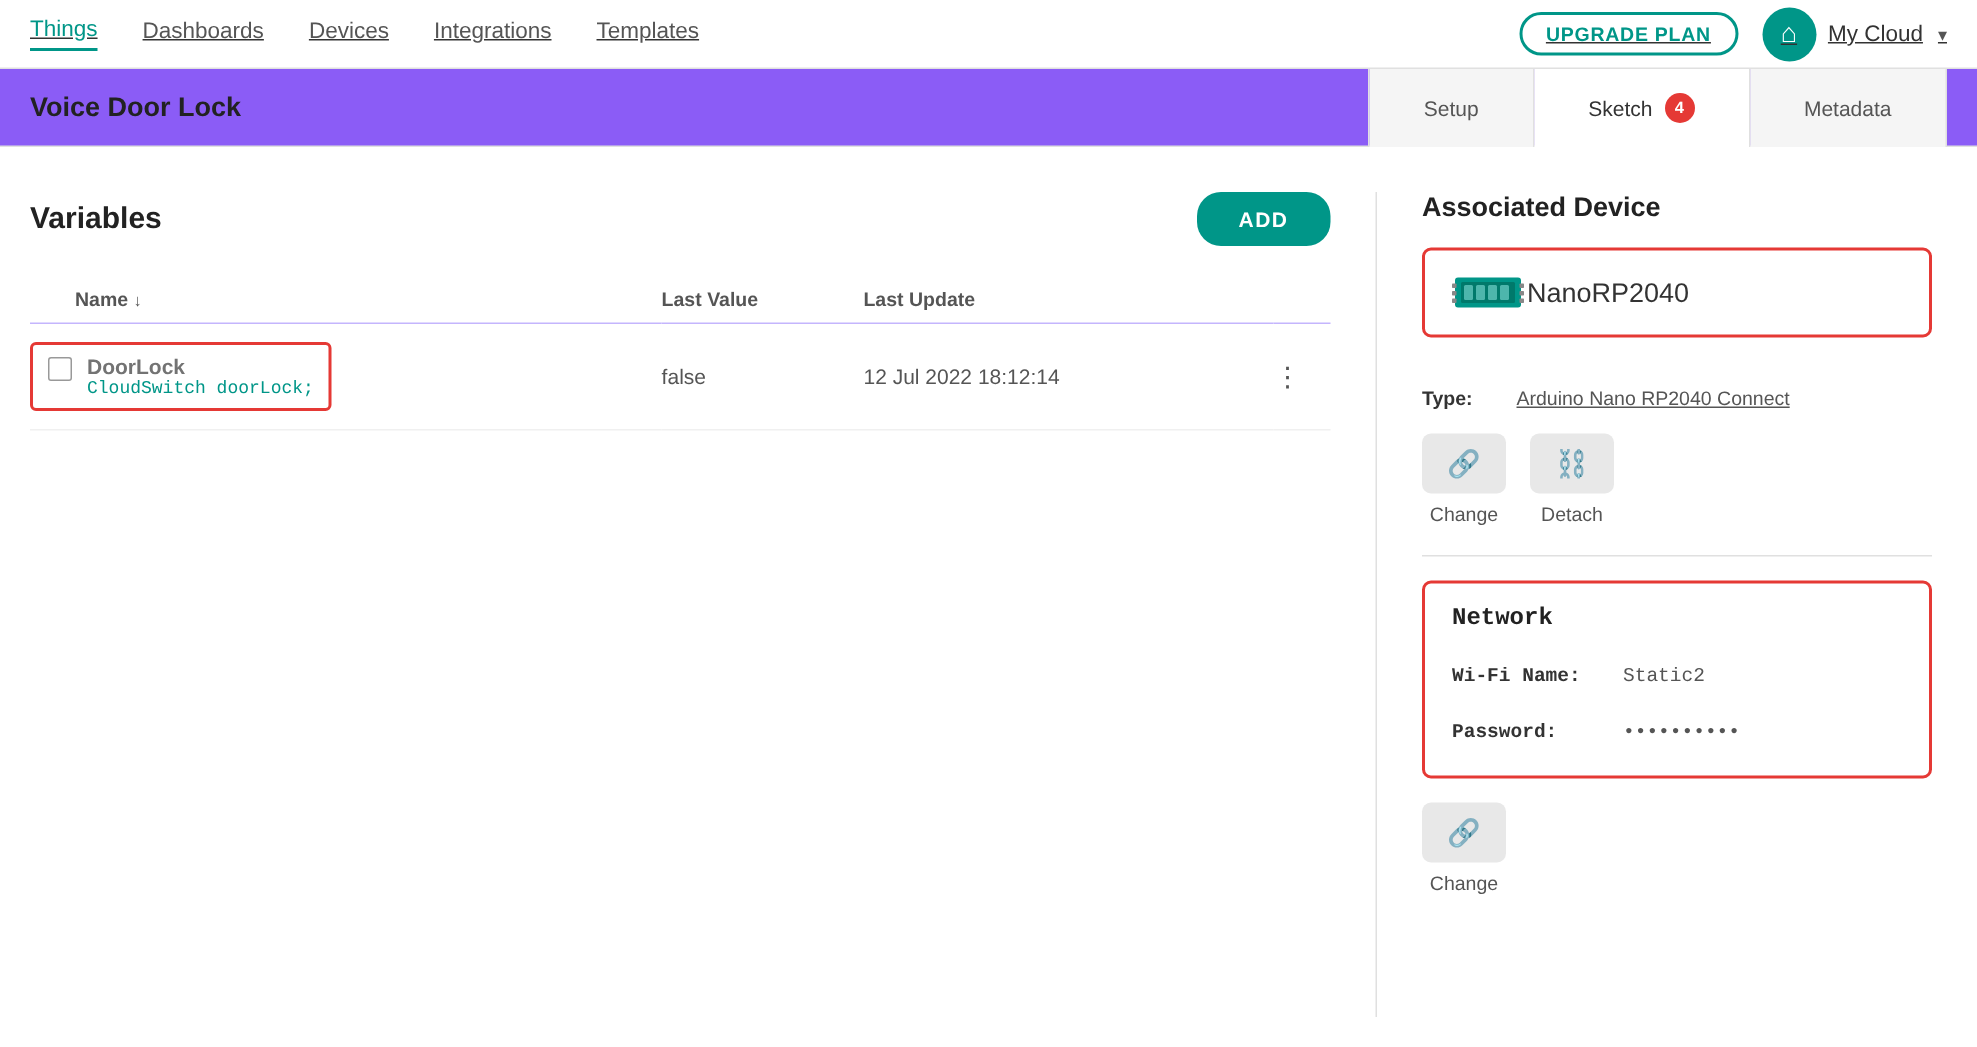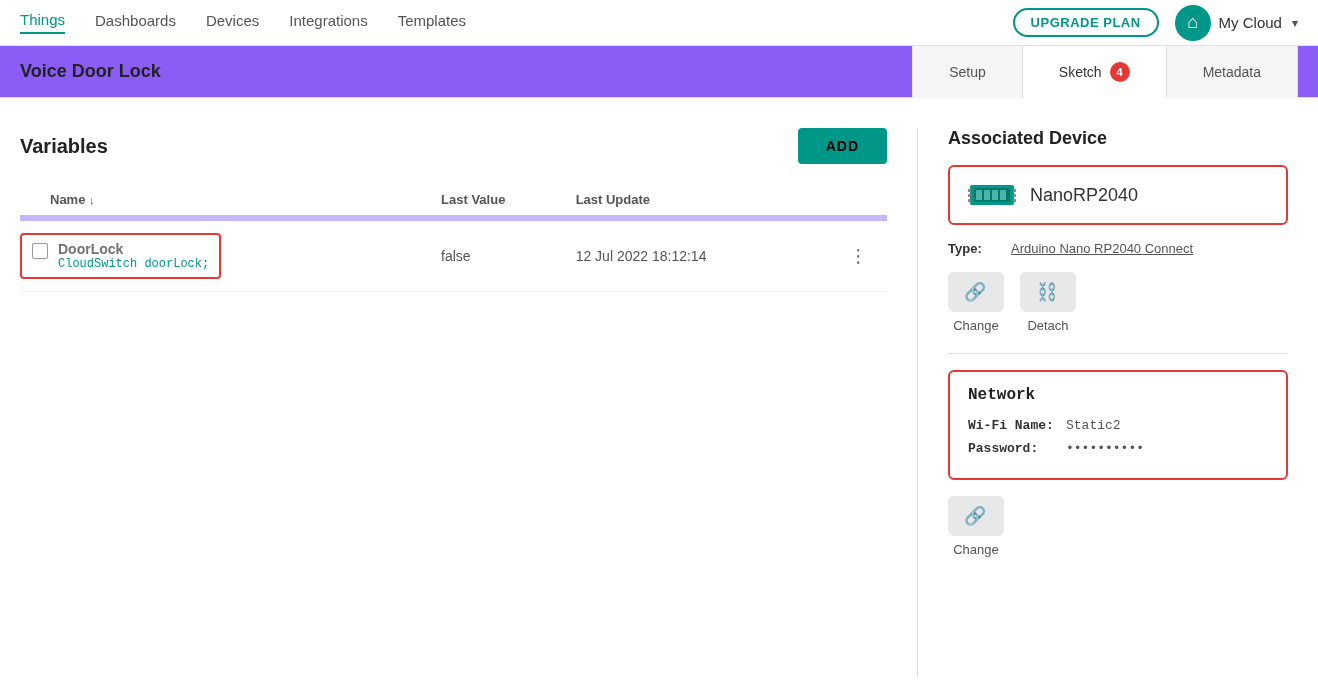--- a/index.html
+++ b/index.html
@@ -6,20 +6,21 @@
     body { font-family: 'Segoe UI', Arial, sans-serif; background: #fff; color: #333; font-size: 14px; }
 
     
     .top-nav {
       display: flex;
       align-items: center;
       height: 46px;
       border-bottom: 1px solid #e0e0e0;
       padding: 0 20px;
       background: #fff;
+      text-decoration: underline;
     }
     .nav-links {
       display: flex;
       align-items: center;
       gap: 30px;
       flex: 1;
     }
     .nav-link {
       font-size: 15px;
       color: #555;
@@ -142,37 +143,37 @@
       justify-content: space-between;
       margin-bottom: 20px;
     }
     .variables-title {
       font-size: 20px;
       font-weight: 700;
       color: #222;
     }
     .add-btn {
       background: #009688;
-      color: #000000;
+      color: #ffffff;
       border: none;
-      border-radius: 4px;
+      border-radius: 16px;
       padding: 10px 28px;
       font-size: 14px;
       font-weight: 700;
       cursor: pointer;
       letter-spacing: 1px;
     }
 
     
     .var-table {
       width: 100%;
       border-collapse: collapse;
     }
     .var-table thead tr {
-      border-bottom: 6px solid #c4b5fd;
+      border-bottom: 1px solid #c4b5fd;
     }
     .var-table th {
       text-align: left;
       font-size: 13px;
       font-weight: 600;
       color: #555;
       padding: 8px 0;
     }
     .var-table th.name-col { padding-left: 30px; }
     .var-table tbody tr {
@@ -228,22 +229,22 @@
       color: #222;
       margin-bottom: 16px;
     }
 
     .device-card {
       border: 2px solid #e53935;
       border-radius: 6px;
       padding: 14px 18px;
       display: flex;
       align-items: center;
-      gap: 14px;
-      margin-bottom: 16px;
+      gap: 2px;
+      margin-bottom: 33px;
     }
     .device-name {
       font-size: 18px;
       font-weight: 500;
       color: #333;
     }
 
     .device-details {
       margin-bottom: 16px;
     }
@@ -330,21 +331,22 @@
     .network-title {
       font-size: 16px;
       font-weight: 700;
       color: #222;
       margin-bottom: 14px;
     }
     .network-row {
       display: flex;
       align-items: flex-start;
       margin-bottom: 8px;
-      gap: 8px;
+      gap: 24px;
+      margin-top: 22px;
     }
     .network-label {
       font-weight: 700;
       font-size: 13px;
       color: #333;
       min-width: 90px;
     }
     .network-value {
       font-size: 13px;
       color: #555;

